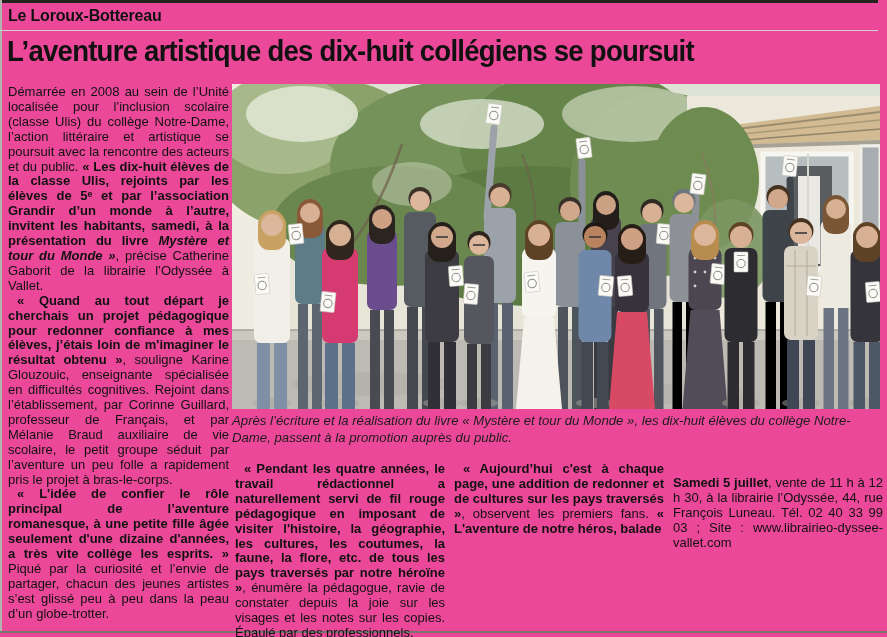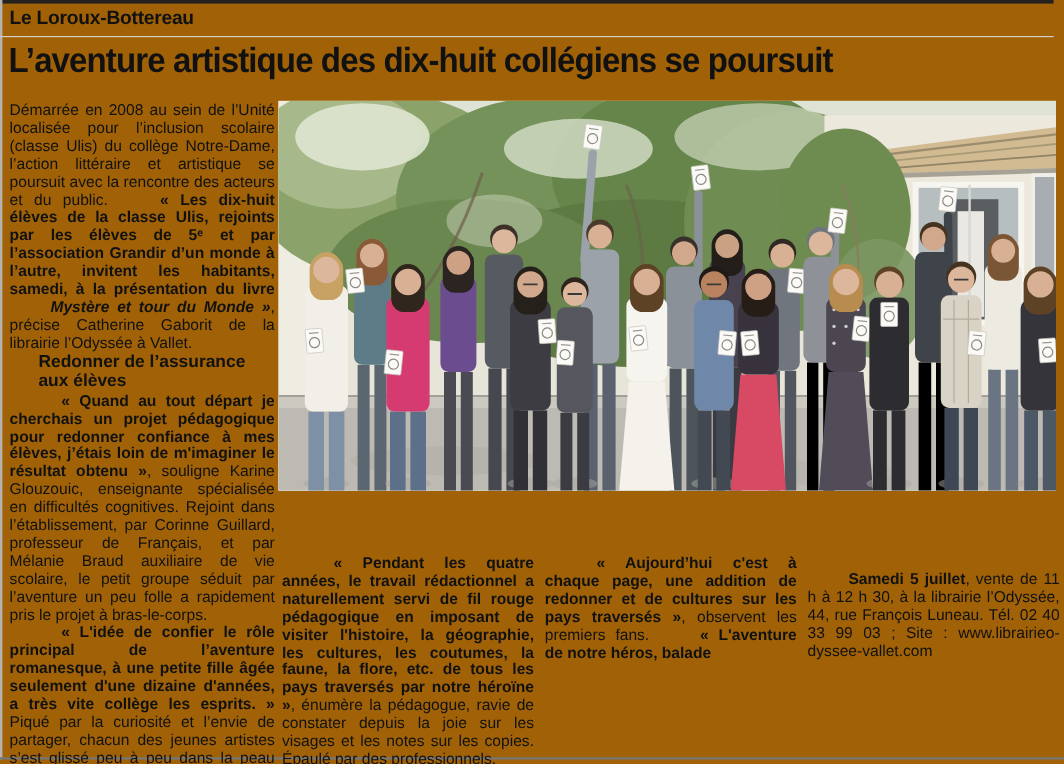--- a/index.html
+++ b/index.html
@@ -1,31 +1,31 @@
 <!DOCTYPE html>
 <html><head>
 <meta charset="utf-8">
 <style>
   html,body{margin:0;padding:0;background:#ffffff;}
-  .page{position:relative;width:887px;height:637px;background:#a16207;overflow:hidden;
+  .page{position:relative;width:887px;height:637px;background:#ec4899;overflow:hidden;
         font-family:"Liberation Sans","DejaVu Sans",sans-serif;color:#111;}
   .rule-top{position:absolute;left:0;top:0;width:878px;height:3px;background:#23221f;}
   .rule-left{position:absolute;left:0;top:0;width:2px;height:633px;background:#b4b3af;}
   .rule-bottom{position:absolute;left:0;top:631px;width:887px;height:2px;background:#77766f;}
   .kicker{position:absolute;left:8px;top:7px;font-size:16px;font-weight:bold;letter-spacing:-0.2px;}
   .kicker-rule{position:absolute;left:0;top:30px;width:878px;height:1px;background:#cfcec9;}
   .headline{position:absolute;left:7px;top:35px;width:880px;font-size:29px;font-weight:bold;
             letter-spacing:-0.8px;white-space:nowrap;transform:scaleX(0.95);transform-origin:left center;}
   .leftcol{position:absolute;left:8px;top:85px;width:221px;font-size:13px;line-height:14.9px;
            text-align:justify;}
   .leftcol p,.bcol p{margin:0;}
   .indent{text-indent:9px;}
   .subhead{font-weight:bold;font-size:14.5px;line-height:16.5px;text-align:left;
            padding-left:24px;margin:7px 0 5px 0;}
-  .b{font-weight:bold;margin-left:34px;}
+  .b{font-weight:bold;}
   .i{font-style:italic;}
   .photo{position:absolute;left:232px;top:84px;width:648px;height:325px;overflow:hidden;background:#e7e4d8;}
   .caption{position:absolute;left:232px;top:413px;width:650px;font-size:13.2px;line-height:16.5px;
            font-style:italic;color:#1c1c1c;}
   .bcols{position:absolute;left:235px;top:462px;width:648px;display:flex;gap:9px;}
   .bcol{width:210px;font-size:13px;line-height:14.9px;text-align:justify;}
   .gap-top{margin-top:14px !important;}
   svg{display:block;}
 </style>
 </head>
@@ -35,21 +35,20 @@
   <div class="rule-top"></div>
   <div class="rule-left"></div>
   <div class="rule-bottom"></div>
 
   <div class="kicker">Le Loroux-Bottereau</div>
   <div class="kicker-rule"></div>
   <h1 class="headline" style="margin:0;">L’aventure artistique des dix-huit collégiens se poursuit</h1>
 
   <div class="leftcol">
     <p><span>Démarrée en 2008 au sein de l’Unité localisée pour l’inclusion scolaire (classe Ulis) du collège Notre-Dame, l’action littéraire et artistique se poursuit avec la rencontre des acteurs et du public. </span><span class="b">« Les dix-huit élèves de la classe Ulis, rejoints par les élèves de 5ᵉ et par l’association Grandir d’un monde à l’autre, invitent les habitants, samedi, à la présentation du livre </span><span class="b i">Mystère et tour du Monde »</span><span>, précise Catherine Gaborit de la librairie l’Odyssée à Vallet.</span></p>
-    <p class="subhead">Redonner de l’assurance aux élèves</p>
     <p class="indent"><span class="b">« Quand au tout départ je cherchais un projet pédagogique pour redonner confiance à mes élèves, j’étais loin de m'imaginer le résultat obtenu »</span><span>, souligne Karine Glouzouic, enseignante spécialisée en difficultés cognitives. Rejoint dans l’établissement, par Corinne Guillard, professeur de Français, et par Mélanie Braud auxiliaire de vie scolaire, le petit groupe séduit par l’aventure un peu folle a rapidement pris le projet à bras-le-corps.</span></p>
     <p class="indent"><span class="b">« L'idée de confier le rôle principal de l’aventure romanesque, à une petite fille âgée seulement d'une dizaine d'années, a très vite collège les esprits. » </span><span>Piqué par la curiosité et l’envie de partager, chacun des jeunes artistes s’est glissé peu à peu dans la peau d’un globe-trotter.</span></p>
   </div>
 
   <div class="photo">
     <svg viewBox="0 0 648 325" width="648" height="325">
 
       <rect x="0" y="0" width="648" height="325" fill="#e7e4d8"></rect>
       <rect x="0" y="0" width="648" height="46" fill="#dfe3d6"></rect>
       <rect x="0" y="0" width="28" height="325" fill="#efece1"></rect>
@@ -362,20 +361,21 @@
             <g transform="translate(641,208) rotate(-4)">
               <rect x="-7" y="-10" width="14" height="20" rx="1" fill="#fbfaf6" stroke="#c9c7c0" stroke-width="0.6"></rect>
               <circle cx="0" cy="1.5" r="4.2" fill="none" stroke="#8a8a84" stroke-width="1"></circle>
               <line x1="-4" y1="-6.5" x2="4" y2="-6.5" stroke="#9a9a94" stroke-width="1"></line>
             </g>
           </g>
         </g>
     </svg>
   </div>
 
+  <div class="caption">Après l’écriture et la réalisation du livre « Mystère et tour du Monde », les dix-huit élèves du collège Notre-Dame, passent à la promotion auprès du public.</div>
 
   <div class="bcols">
     <div class="bcol">
       <p class="indent"><span class="b">« Pendant les quatre années, le travail rédactionnel a naturellement servi de fil rouge pédagogique en imposant de visiter l'histoire, la géographie, les cultures, les coutumes, la faune, la flore, etc. de tous les pays traversés par notre héroïne »</span><span>, énumère la pédagogue, ravie de constater depuis la joie sur les visages et les notes sur les copies. Épaulé par des professionnels,</span></p>
     </div>
     <div class="bcol">
       <p class="indent"><span class="b">« Aujourd’hui c'est à chaque page, une addition de redonner et de cultures sur les pays traversés »</span><span>, observent les premiers fans. </span><span class="b">« L'aventure de notre héros, balade</span></p>
     </div>
     <div class="bcol">
       <p class="gap-top"><span class="b">Samedi 5 juillet</span><span>, vente de 11 h à 12 h 30, à la librairie l’Odyssée, 44, rue François Luneau. Tél. 02 40 33 99 03 ; Site : www.librairieo-dyssee-vallet.com</span></p>

